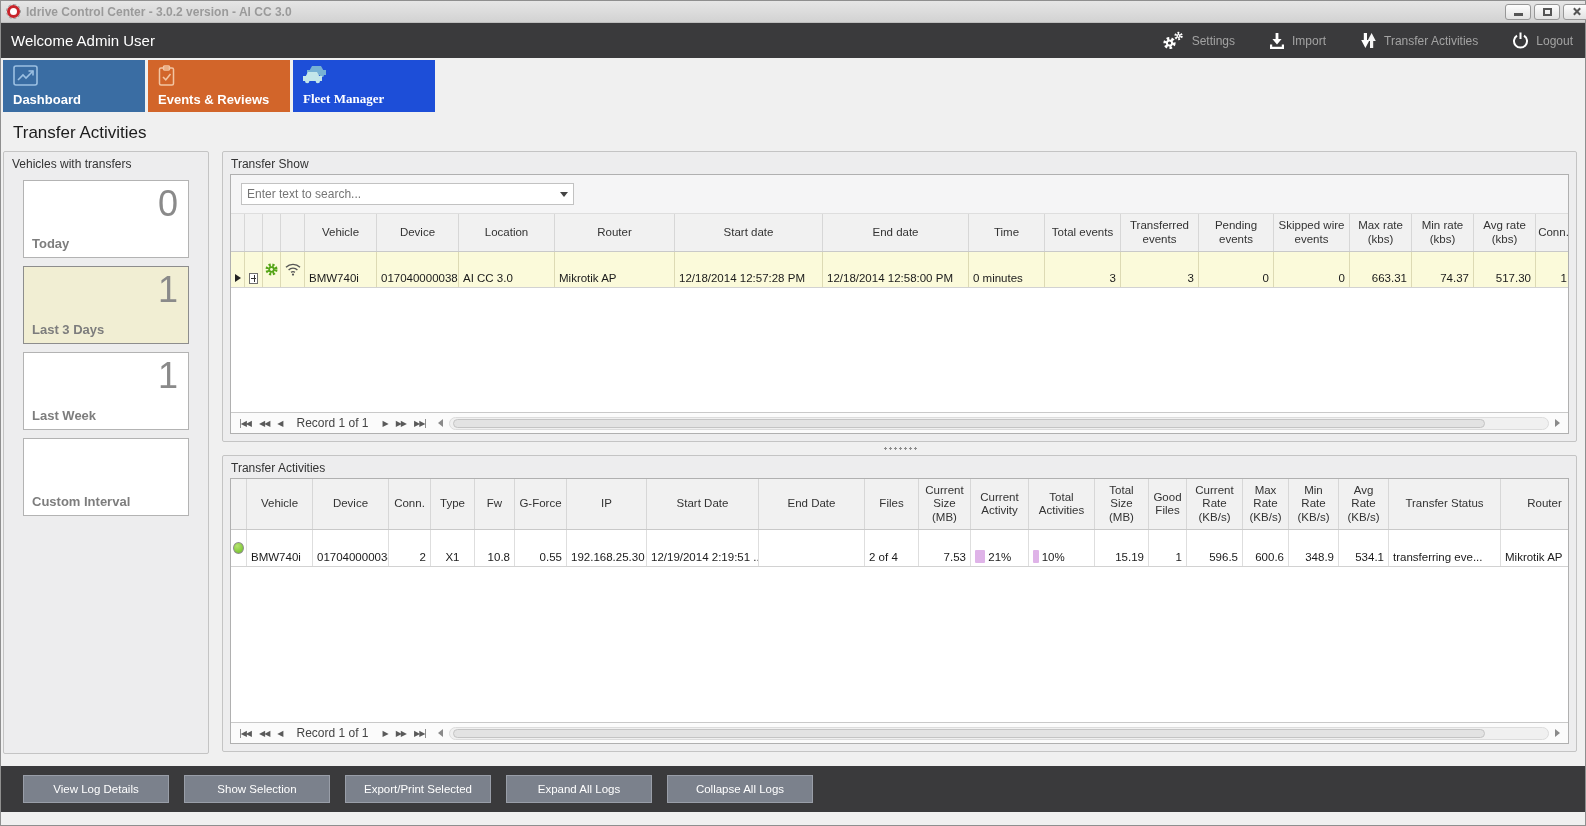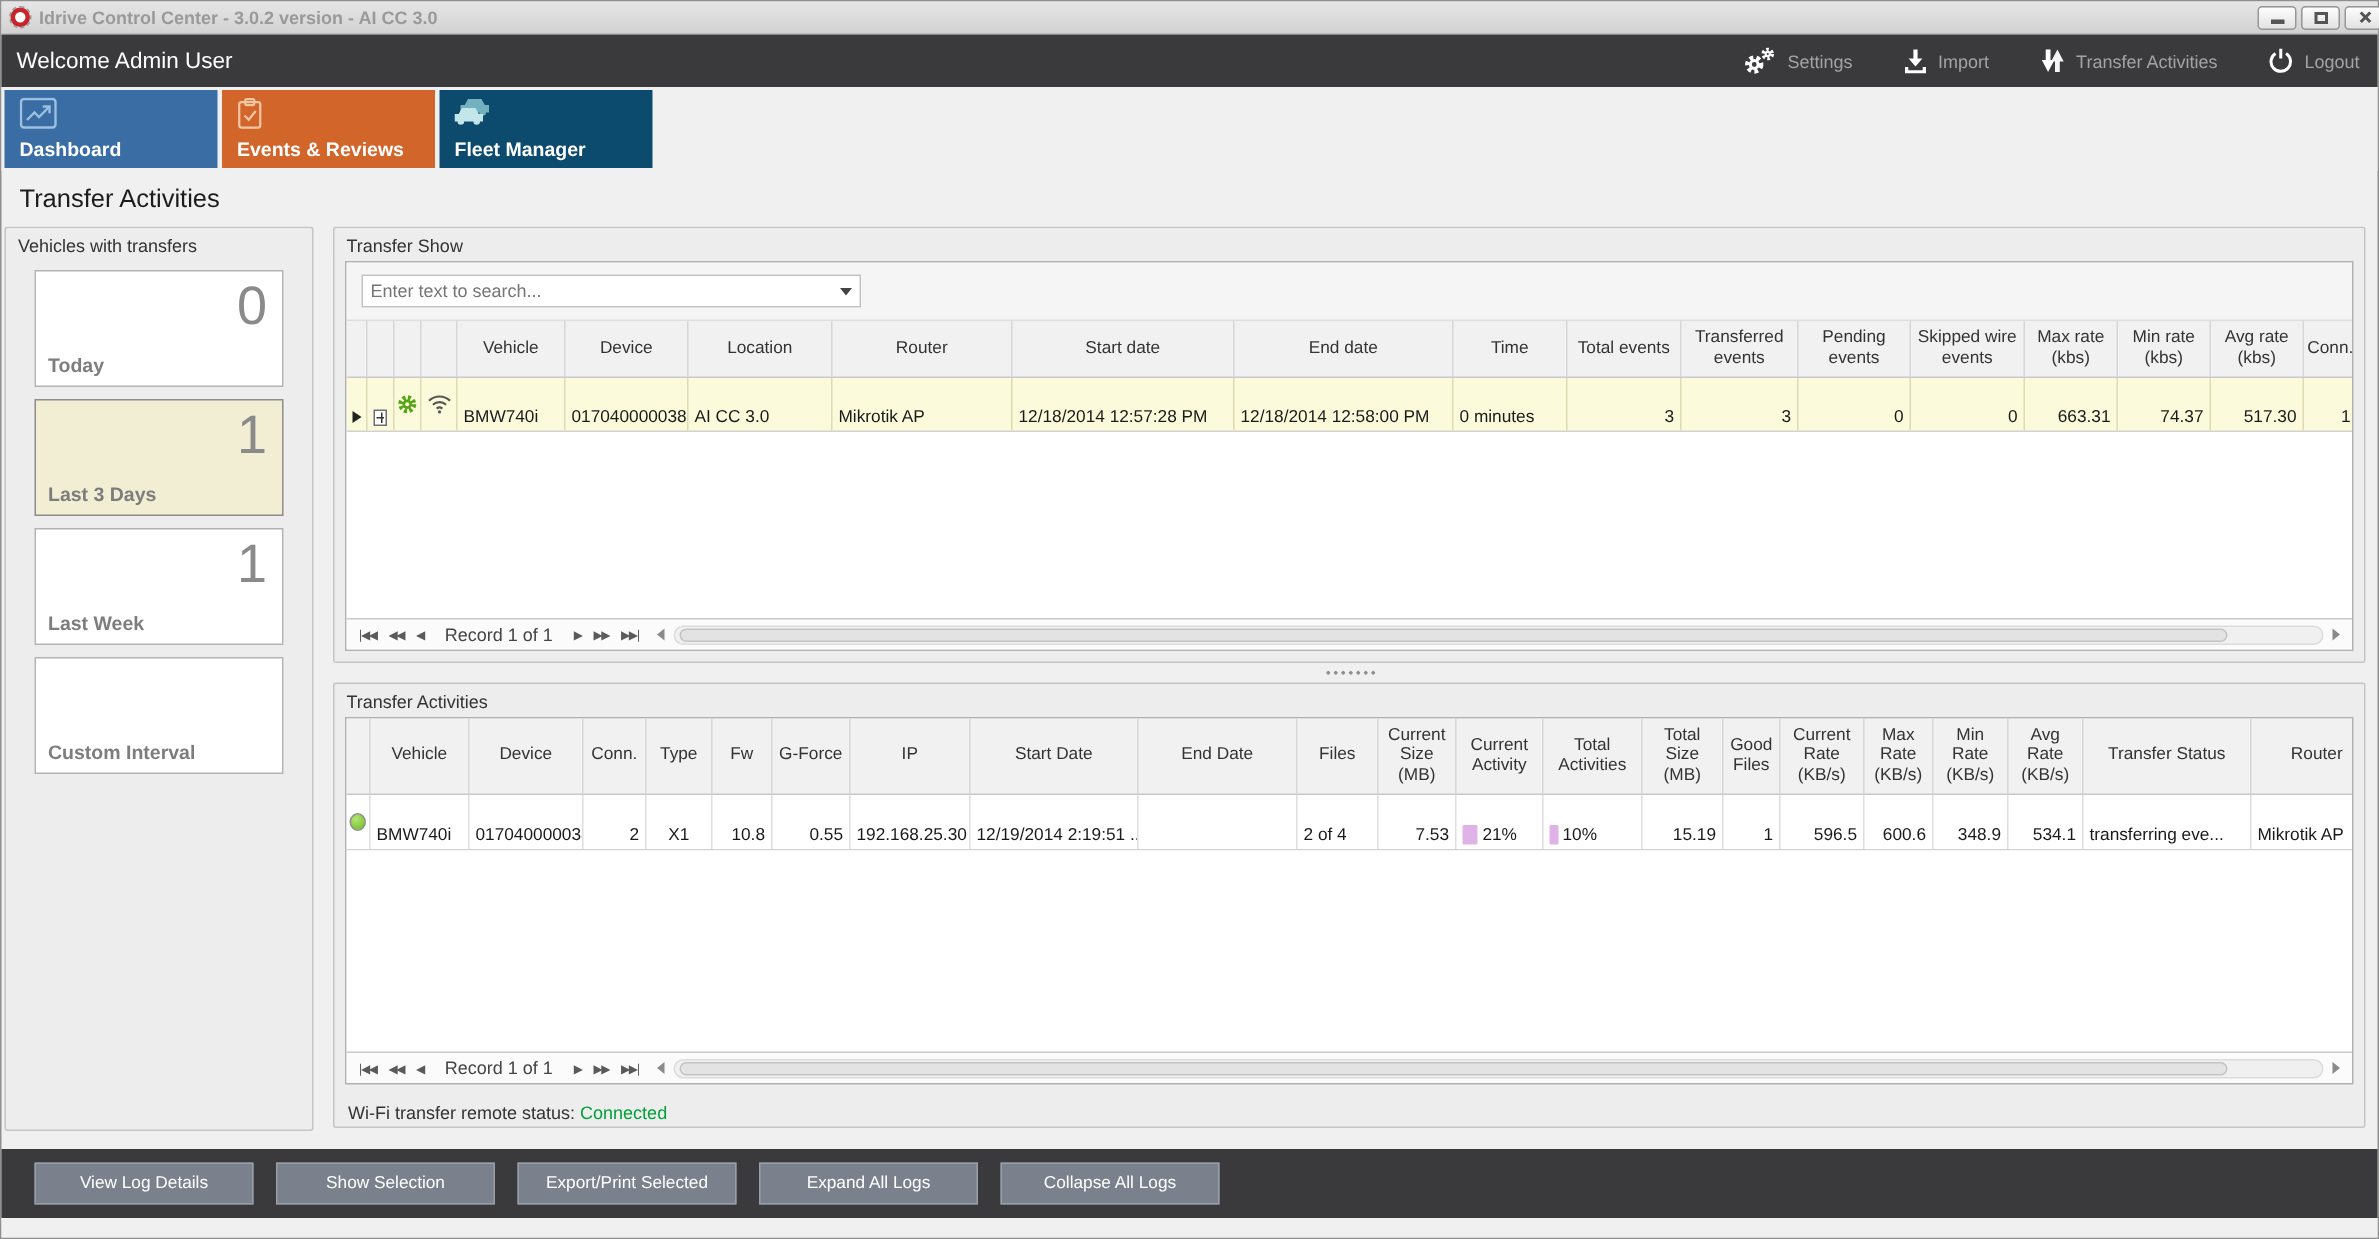--- a/index.html
+++ b/index.html
@@ -173,21 +173,21 @@
     <div class="tile" style="background: rgb(210, 101, 42);">
       <span class="t-icon">
         <svg width="17" height="21" viewBox="0 0 17 21" fill="none" stroke="#f2c5a3" stroke-width="1.5">
           <rect x="1.5" y="3" width="14" height="17" rx="1.5"></rect>
           <rect x="5.5" y="1" width="6" height="4" rx="1"></rect>
           <path d="M5 12l2.8 2.8L12.5 9"></path>
         </svg>
       </span>
       <span class="t-label">Events &amp; Reviews</span>
     </div>
-    <div class="tile" style="background: #0c4a6e;">
+    <div class="tile" style="background: #1d4ed8; font-family: Liberation Serif, serif;">
       <span class="t-icon">
         <svg width="28" height="19" viewBox="0 0 28 19">
           <g fill="#8fcbd3" opacity="0.8">
             <path d="M9 1h9l2.2 4H23v5h-2a2.2 2.2 0 0 1-4.4 0h-6.2A2.2 2.2 0 0 1 6 10H4V5h2.8z"></path>
           </g>
           <g fill="#c3e6ea">
             <path d="M5 7h9l2.2 4H19v5h-2a2.2 2.2 0 0 1-4.4 0H6.4A2.2 2.2 0 0 1 2 16H0v-5h2.8z"></path>
           </g>
         </svg>
       </span>
@@ -388,24 +388,20 @@
             <span class="pnav">▶</span>
             <span class="pnav">▶▶</span>
             <span class="pnav">▶▶|</span>
             <span class="scroll-larr"></span>
             <span class="hscroll">
                 <span class="hthumb"></span>
               </span>
             <span class="scroll-rarr"></span>
           </div>
         </div>
-        <div class="ta-status">
-          <span>Wi-Fi transfer remote status:</span>
-          <span style="color: rgb(0, 161, 58);">Connected</span>
-        </div>
       </div>
 
     </div>
   </div>
 
   <div class="footer">
     <button class="fbtn">View Log Details</button>
     <button class="fbtn">Show Selection</button>
     <button class="fbtn">Export/Print Selected</button>
     <button class="fbtn">Expand All Logs</button>

